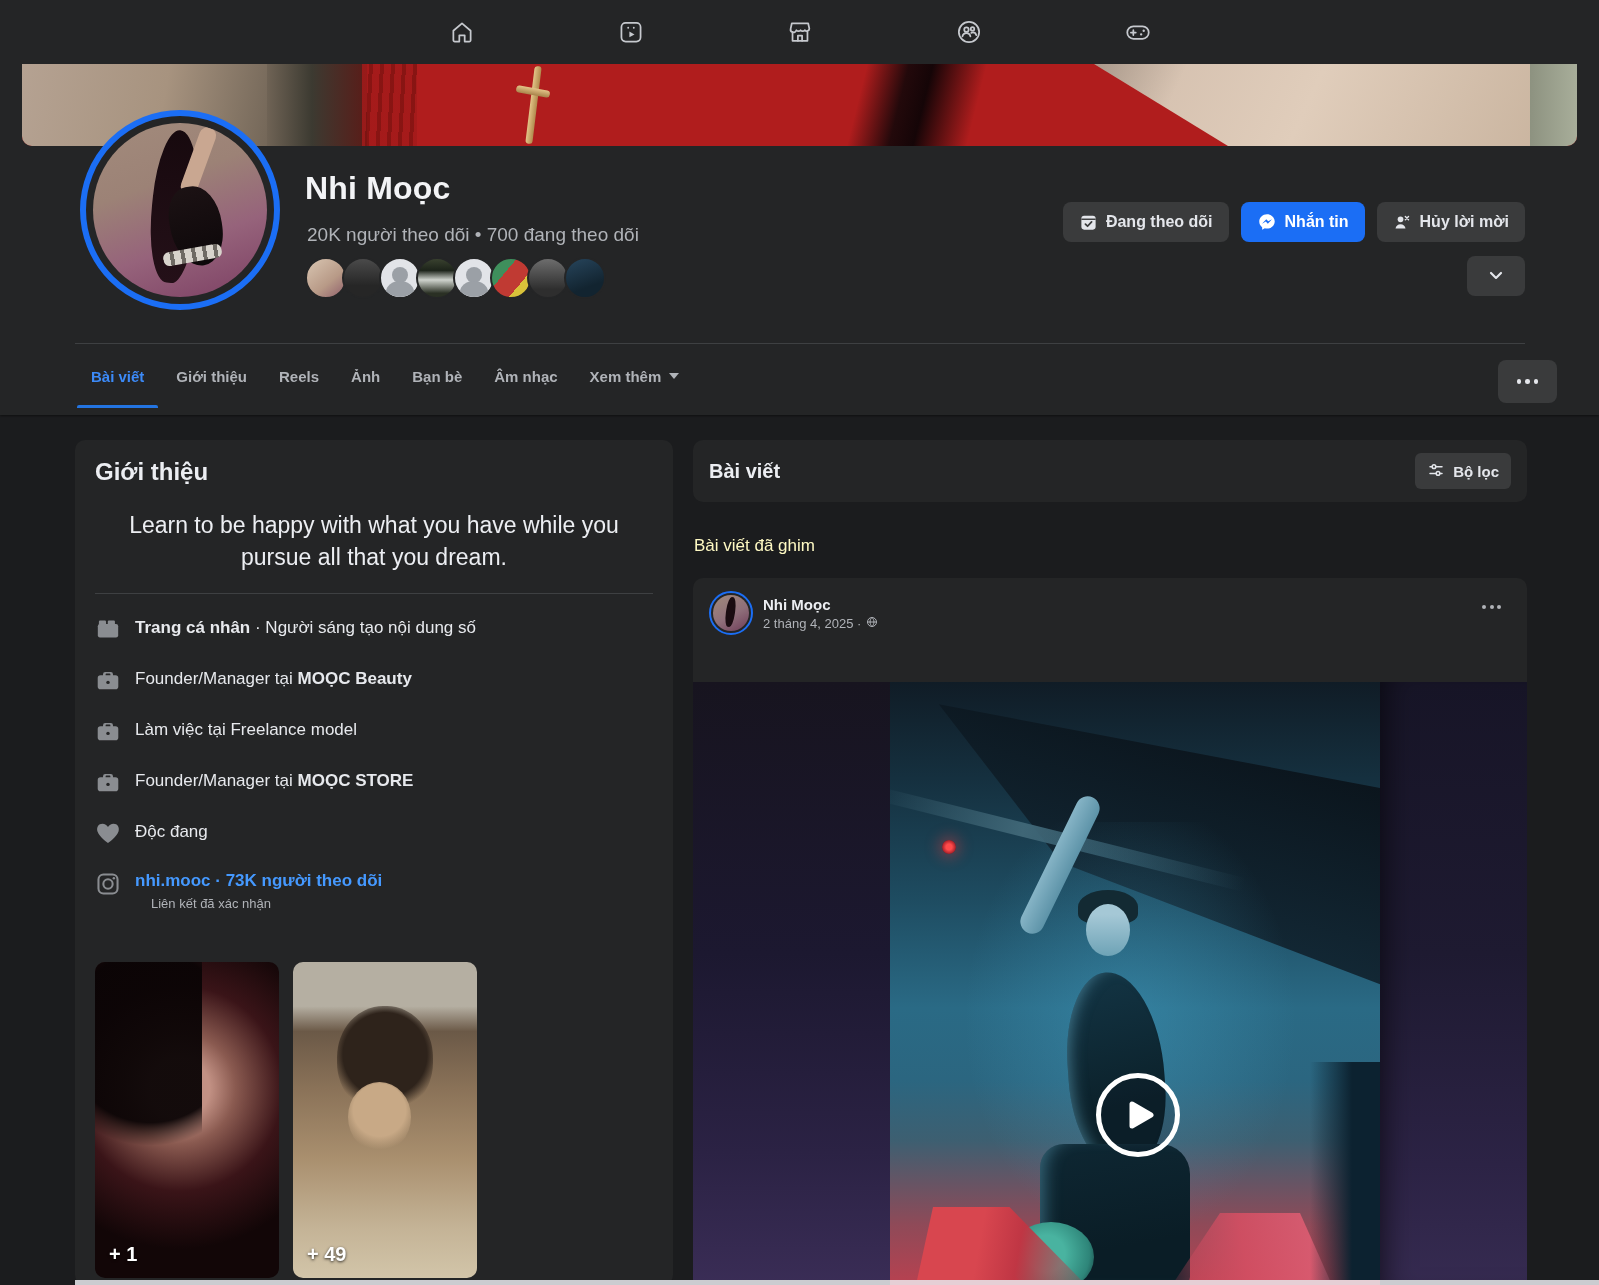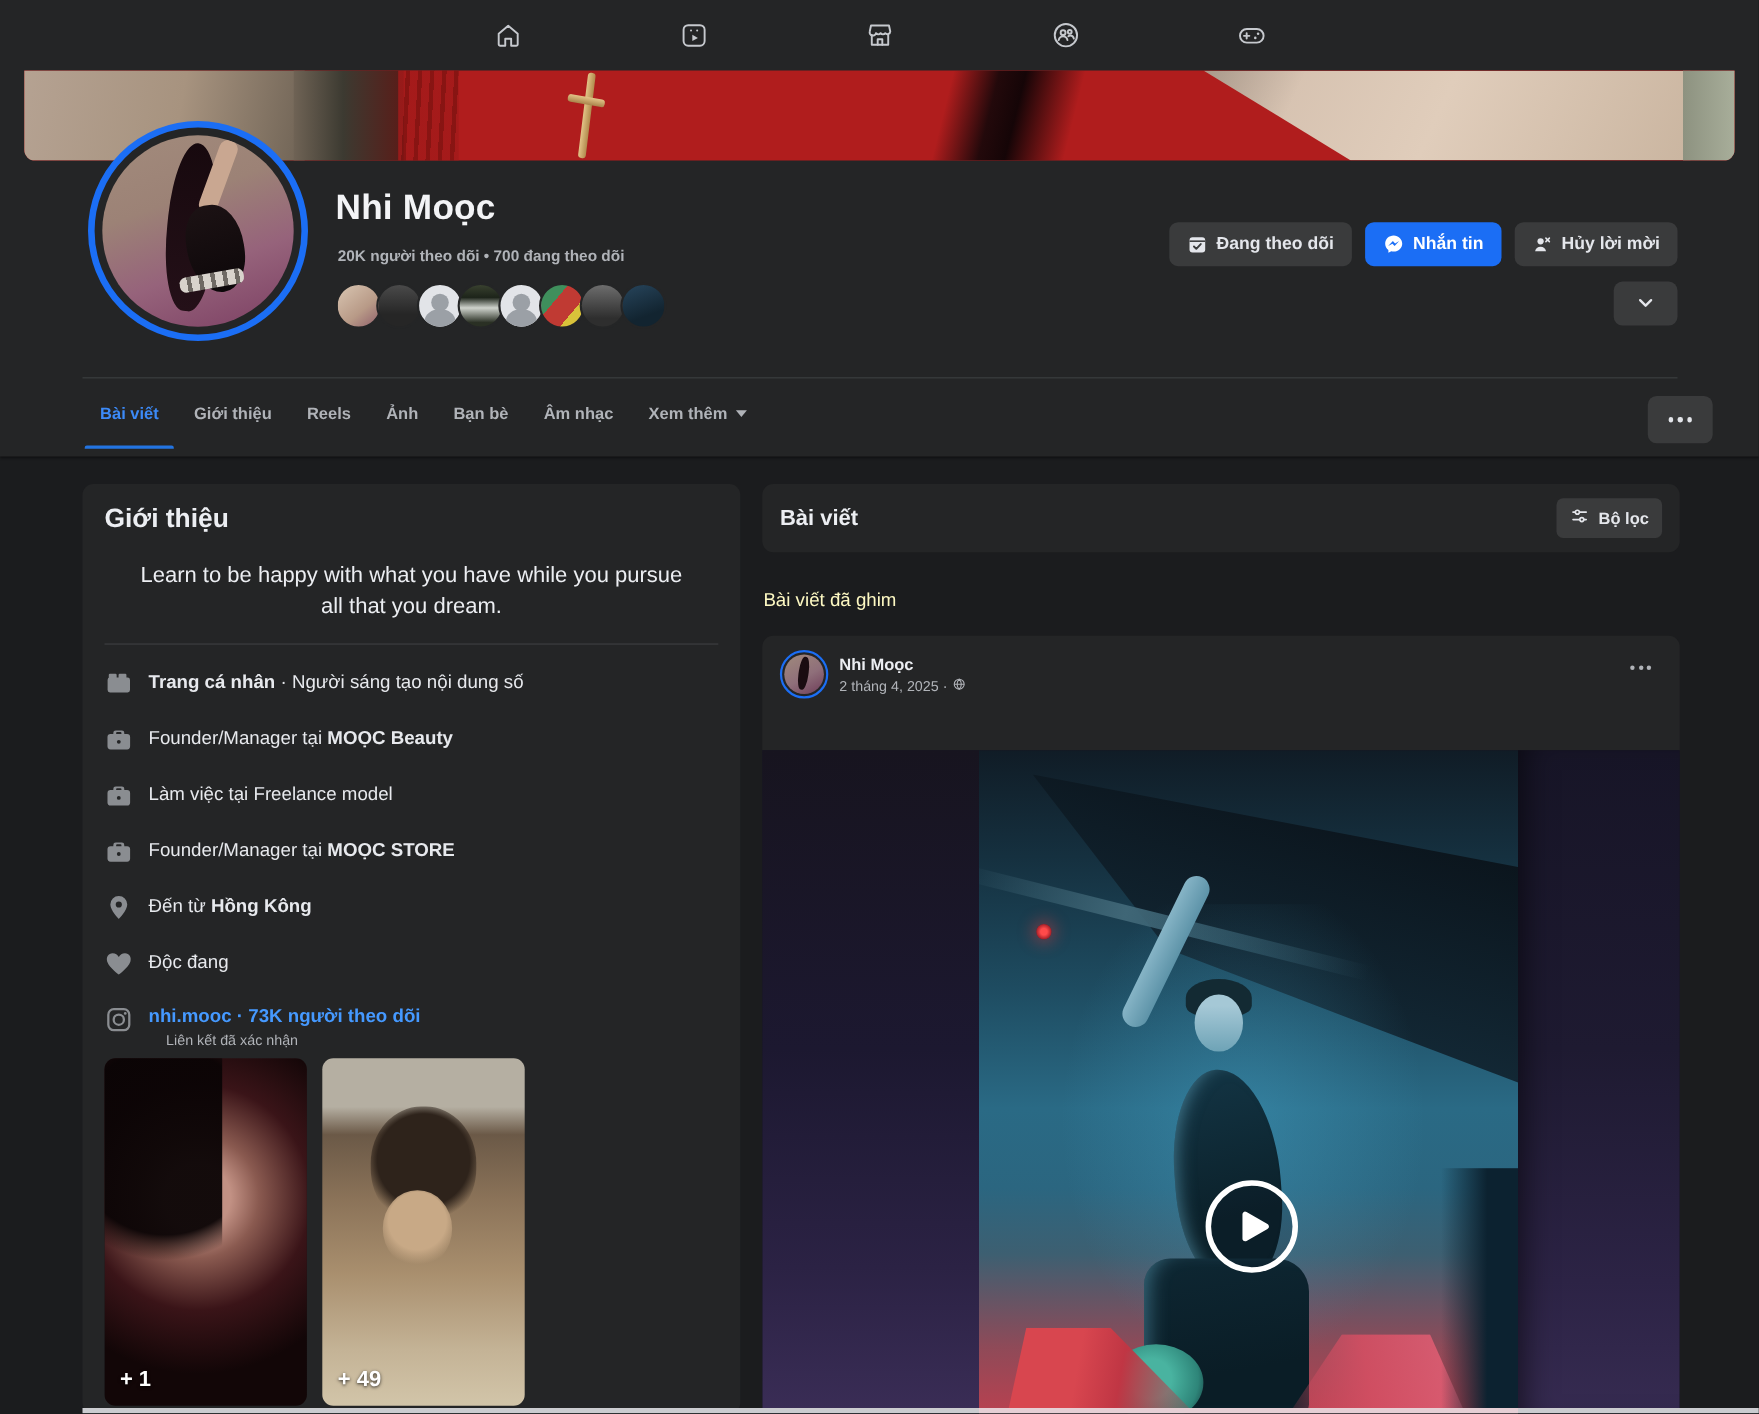--- a/index.html
+++ b/index.html
@@ -30,21 +30,21 @@
   
   .profile-avatar { position:absolute; left:80px; top:110px; width:200px; height:200px; border-radius:50%; background:#242526; border:6px solid #1b6ef5; padding:7px; cursor:pointer; }
   .profile-avatar .photo { width:100%; height:100%; border-radius:50%; overflow:hidden; position:relative;
       background:linear-gradient(160deg,#a28b7c 0%,#9c8276 35%,#96637b 65%,#7c3f63 100%); }
   .profile-avatar .hair { position:absolute; left:34%; top:4%; width:26%; height:88%; background:linear-gradient(180deg,#17090e,#241018); border-radius:45% 55% 40% 50%; transform:rotate(6deg); }
   .profile-avatar .armup { position:absolute; left:56%; top:2%; width:10%; height:40%; background:#c9a791; border-radius:8px; transform:rotate(20deg); }
   .profile-avatar .body { position:absolute; left:44%; top:36%; width:30%; height:46%; background:linear-gradient(170deg,#1c1214,#0c0709); border-radius:40% 50% 45% 55%; transform:rotate(-8deg); }
   .profile-avatar .chain { position:absolute; left:40%; top:72%; width:34%; height:8%; background:repeating-linear-gradient(90deg,#d8d3cc 0 7px,#6f6a64 7px 11px); border-radius:6px; transform:rotate(-10deg); }
 
   .profile-name { position:absolute; left:305px; top:170px; font-size:32px; font-weight:700; color:#f3f4f6; letter-spacing:.2px; }
-  .profile-stats { position:absolute; left:307px; top:224px; font-size:14px; color:#b0b3b8; cursor:pointer;font-weight:bold; }
+  .profile-stats { position:absolute; left:307px; top:224px; font-size:19px; color:#b0b3b8; cursor:pointer; }
 
   .follower-avatars { position:absolute; left:305px; top:257px; display:flex; }
   .fav { width:42px; height:42px; border-radius:50%; border:2px solid #242526; margin-left:-5px; position:relative; overflow:hidden; cursor:pointer; }
   .fav:first-child { margin-left:0; }
   .fav.default { background:#e2e4e8; }
   .fav.default::before { content:""; position:absolute; left:50%; top:20%; width:16px; height:16px; margin-left:-8px; border-radius:50%; background:#9ba0a6; }
   .fav.default::after { content:""; position:absolute; left:50%; top:58%; width:28px; height:22px; margin-left:-14px; border-radius:50% 50% 0 0; background:#9ba0a6; }
   .f1 { background:linear-gradient(140deg,#d9c6b2,#b89a87 60%,#8f5f6b); }
   .f2 { background:linear-gradient(180deg,#4a4a4a,#262626 70%); }
   .f4 { background:linear-gradient(180deg,#39412f,#1d241a 30%,#cfd3cd 55%,#2a3024 90%); }
@@ -65,21 +65,21 @@
   .tab { position:relative; height:64px; display:flex; align-items:center; padding:0 16px; font-size:15px; font-weight:600; color:#b0b3b8; cursor:pointer; }
   .tab.active { color:#3c8af7; }
   .tab.active .underline { position:absolute; left:2px; right:2px; bottom:0; height:3px; background:#2374e1; border-radius:2px 2px 0 0; }
   .tab .caret { width:0; height:0; border-left:5px solid transparent; border-right:5px solid transparent; border-top:6px solid #b0b3b8; margin-left:8px; }
   .tabs-more-btn { position:absolute; left:1498px; top:360px; width:59px; height:43px; border-radius:8px; background:#3a3b3c; border:none; display:flex; align-items:center; justify-content:center; gap:4px; cursor:pointer; }
   .dot { width:4.5px; height:4.5px; border-radius:50%; background:#e4e6eb; }
 
   
   .intro-card { position:absolute; left:75px; top:440px; width:598px; height:845px; background:#242526; border-radius:10px; padding:18px 20px; }
   .intro-title { font-size:24px; font-weight:700; color:#eceef2; }
-  .intro-bio { margin:24px 26px 20px; text-align:center; font-size:20px; line-height:1.38; color:#eceef2; }
+  .intro-bio { margin:24px 26px 20px; text-align:center; font-size:23px; line-height:1.38; color:#eceef2; }
   .intro-hr { border:none; height:1px; background:#3e4042; margin:0 0 8px; }
   .intro-item { display:flex; align-items:flex-start; gap:14px; margin-top:21px; min-height:30px; }
   .intro-item .iicon { flex:0 0 26px; width:26px; height:26px; color:#8a8d91; margin-top:1px; }
   .intro-item .itext { font-size:17px; color:#e7e9ed; line-height:1.55; }
   .intro-item .itext b { font-weight:700; }
   .ig-link { font-size:17px; font-weight:600; color:#4599ff; cursor:pointer; line-height:1.3; }
   .ig-link b { font-weight:700; }
   .ig-sub { font-size:13px; color:#b0b3b8; margin-top:3px;margin-left:16px; }
   .intro-photos { position:absolute; left:20px; top:522px; display:flex; gap:14px; }
   .iphoto { width:184px; height:316px; border-radius:10px; overflow:hidden; position:relative; cursor:pointer; }
@@ -335,28 +335,20 @@
     <div class="intro-item">
       <span class="iicon">
         <svg viewBox="0 0 24 24" fill="currentColor">
             <path d="M9.4 4.6h5.2a2 2 0 0 1 2 2v1h2.3A2.6 2.6 0 0 1 21.5 10.2V18a2.6 2.6 0 0 1-2.6 2.6H5.1A2.6 2.6 0 0 1 2.5 18v-7.8A2.6 2.6 0 0 1 5.1 7.6h2.3v-1a2 2 0 0 1 2-2zm.4 3h4.4v-.9a.7.7 0 0 0-.7-.7H10.5a.7.7 0 0 0-.7.7z"></path>
             <circle cx="12" cy="14.2" r="1.6" fill="#242526"></circle>
           </svg>
       </span>
       <span class="itext"><span>Founder/Manager tại </span><b>MOỌC STORE</b></span>
     </div>
 
-    <div class="intro-item">
-      <span class="iicon">
-        <svg viewBox="0 0 24 24" fill="currentColor">
-            <path d="M12 2.4a7.1 7.1 0 0 1 7.1 7.1c0 5-7.1 12.1-7.1 12.1S4.9 14.5 4.9 9.5A7.1 7.1 0 0 1 12 2.4zm0 9.7a2.6 2.6 0 1 0 0-5.2 2.6 2.6 0 0 0 0 5.2z"></path>
-          </svg>
-      </span>
-      <span class="itext"><span>Đến từ </span><b>Hồng Kông</b></span>
-    </div>
 
     <div class="intro-item">
       <span class="iicon">
         <svg viewBox="0 0 24 24" fill="currentColor">
             <path d="M12 21.2S4.3 15.9 2.3 10.5C1.1 6.7 3.3 3.4 6.8 3.4c2.4 0 4.2 1.5 5.2 3 1-1.5 2.8-3 5.2-3 3.5 0 5.7 3.3 4.5 7.1-2 5.4-9.7 10.7-9.7 10.7z"></path>
           </svg>
       </span>
       <span class="itext"><span>Độc đang</span></span>
     </div>
 

